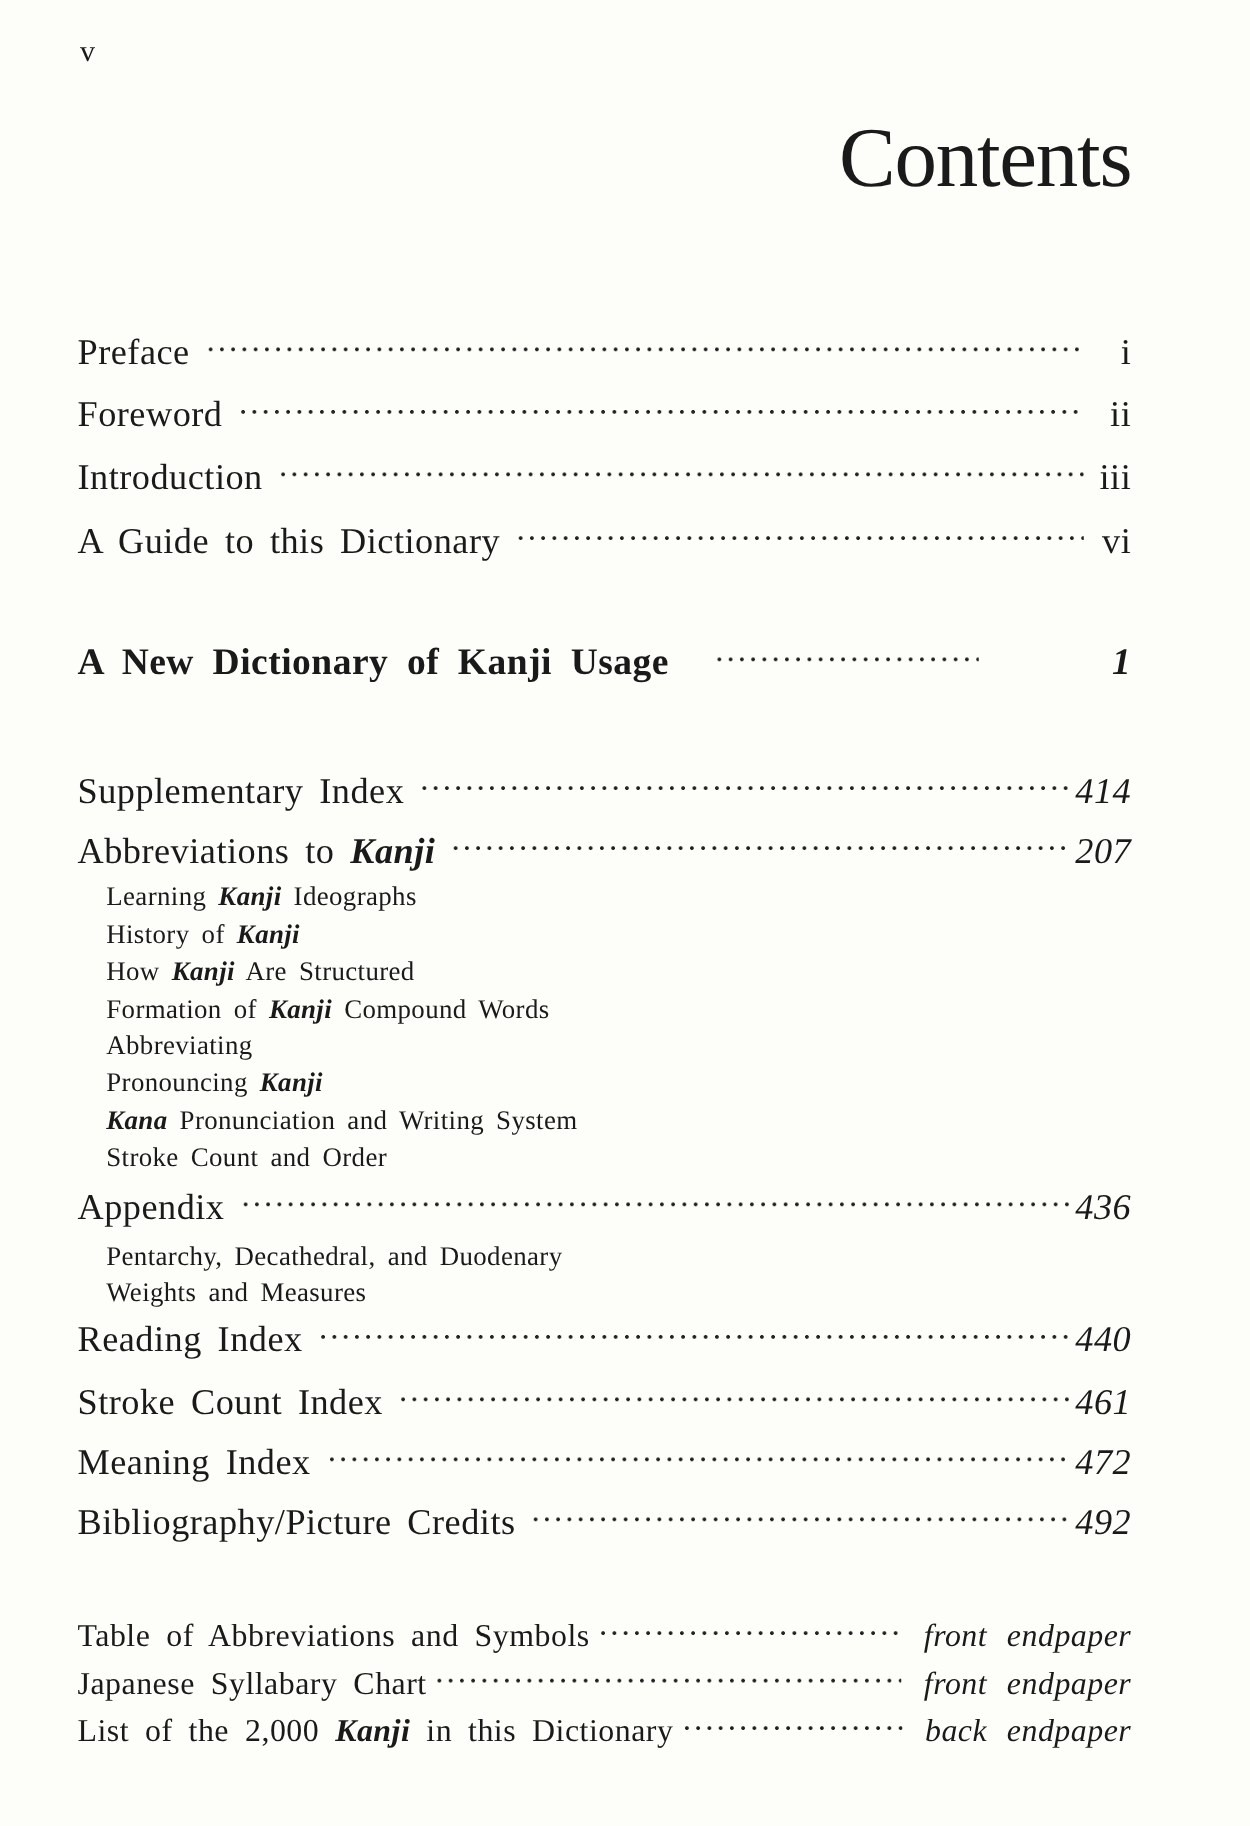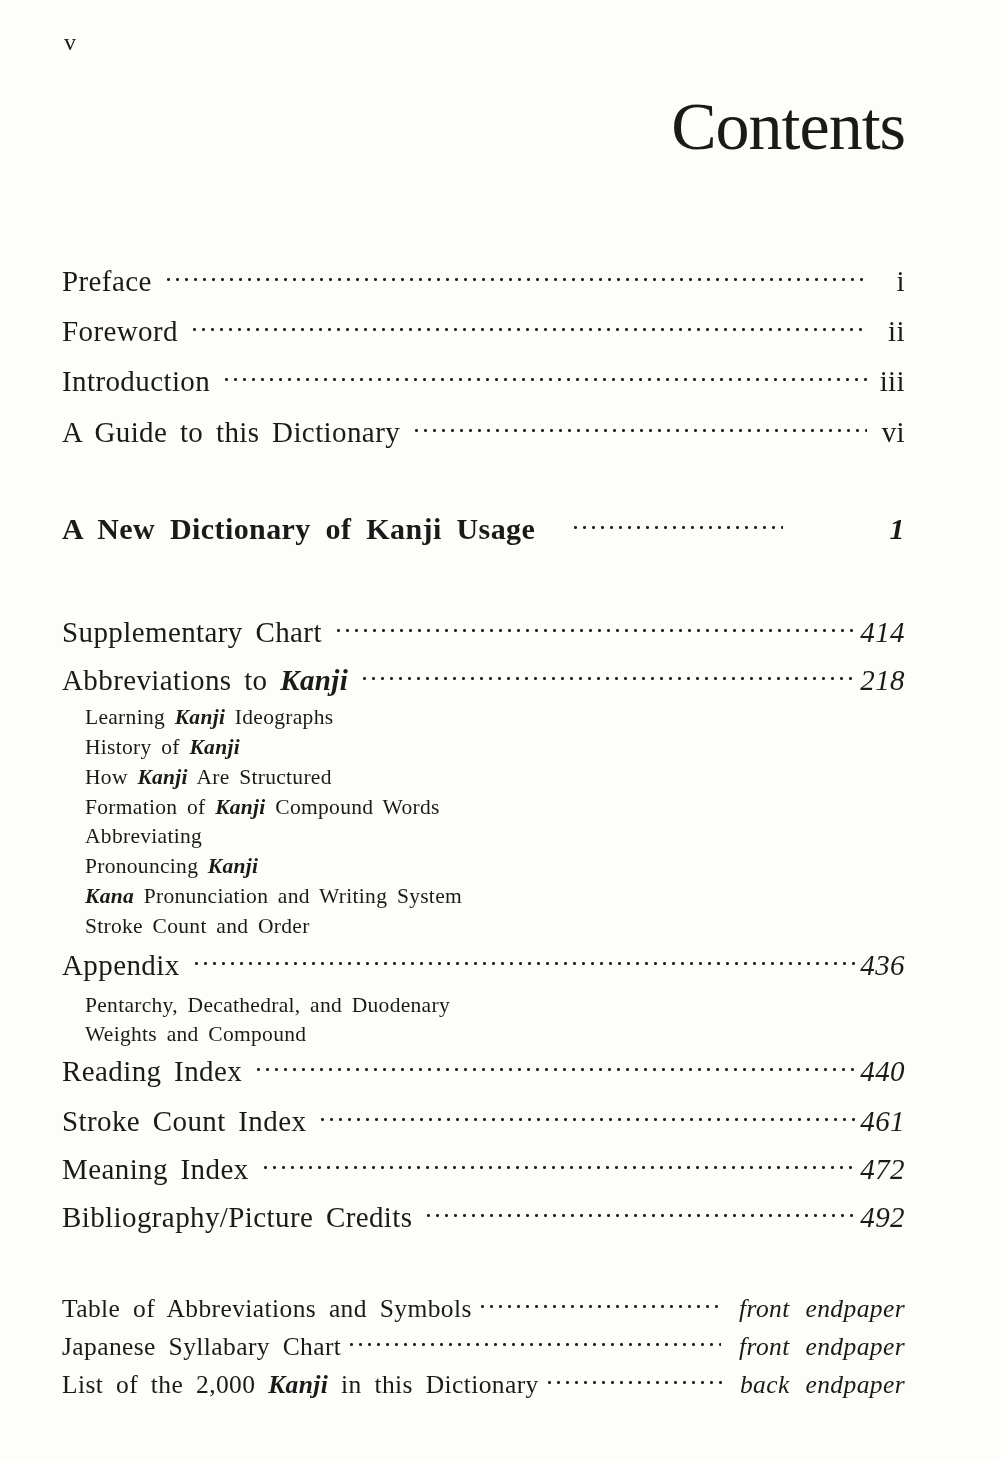--- a/index.html
+++ b/index.html
@@ -66,47 +66,47 @@
     <span class="pg">iii</span>
   </div>
 
   <div class="row bold" style="top:509px">
     <span>A New Dictionary of Kanji Usage</span>
     <span class="lead"></span>
     <span class="pg num">1</span>
   </div>
 
   <div class="row" style="top:613px">
-    <span>Supplementary Chart</span>
+    <span>Supplementary Index</span>
     <span class="lead"></span>
     <span class="pg num">414</span>
   </div>
 
   <div class="row" style="top:661px">
     <span><span>Abbreviations to </span><i>Kanji</i></span>
     <span class="lead"></span>
-    <span class="pg num">218</span>
+    <span class="pg num">207</span>
   </div>
 
   <div class="sub" style="top:705px"><span>Learning </span><i>Kanji</i><span> Ideographs</span></div>
   <div class="sub" style="top:735px"><span>History of </span><i>Kanji</i></div>
   <div class="sub" style="top:765px"><span>How </span><i>Kanji</i><span> Are Structured</span></div>
   <div class="sub" style="top:795px"><span>Formation of </span><i>Kanji</i><span> Compound Words</span></div>
   <div class="sub" style="top:824px"><span>Abbreviating</span></div>
   <div class="sub" style="top:854px"><span>Pronouncing </span><i>Kanji</i></div>
   <div class="sub" style="top:884px"><i>Kana</i><span> Pronunciation and Writing System</span></div>
   <div class="sub" style="top:914px"><span>Stroke Count and Order</span></div>
 
   <div class="row" style="top:946px">
     <span>Appendix</span>
     <span class="lead"></span>
     <span class="pg num">436</span>
   </div>
   <div class="sub" style="top:993px"><span>Pentarchy, Decathedral, and Duodenary</span></div>
-  <div class="sub" style="top:1022px"><span>Weights and Compound</span></div>
+  <div class="sub" style="top:1022px"><span>Weights and Measures</span></div>
 
   <div class="row" style="top:1052px">
     <span>Reading Index</span>
     <span class="lead"></span>
     <span class="pg num">440</span>
   </div>
   <div class="row" style="top:1102px">
     <span>Stroke Count Index</span>
     <span class="lead"></span>
     <span class="pg num">461</span>

